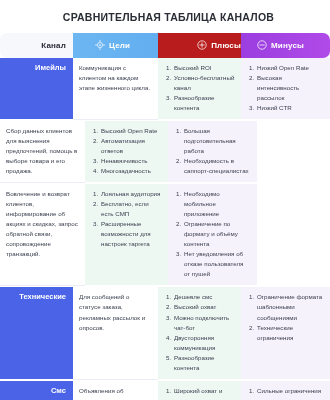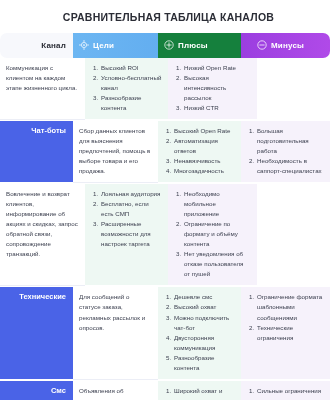--- a/index.html
+++ b/index.html
@@ -59,27 +59,28 @@
     border-bottom-left-radius: 7px;
     color: #2b2d36;
     font-size: 8px;
     font-weight: bold;
   }
   .head-goals {
     width: 85px;
     background: #63b3f5;
     background: linear-gradient(90deg,#6cb6f2 0%,#63aef0 100%);
     color: #ffffff;
-    padding-left: 6px;
+    padding-left: 22px;
   }
   .head-pros {
     width: 83px;
-    background: #15803d;
+    background: #b91c1c;
     color: #ffffff;
     padding-left: 6px;
+    justify-content: flex-end;
   }
   .head-cons {
     width: 89px;
     background: #a33ee0;
     background: linear-gradient(90deg,#9b3ee0 0%,#b04ae8 100%);
     color: #ffffff;
     padding-left: 16px;
     border-top-right-radius: 7px;
     border-bottom-right-radius: 7px;
   }
@@ -188,41 +189,41 @@
       <div class="head-cell head-cons">
         <svg class="head-icon" viewBox="0 0 20 20">
           <circle cx="10" cy="10" r="8.4" fill="none" stroke="#ffffff" stroke-width="1.5"></circle>
           <line x1="5.6" y1="10" x2="14.4" y2="10" stroke="#ffffff" stroke-width="1.5" stroke-linecap="round"></line>
         </svg>
         <span class="head-label">Минусы</span>
       </div>
     </div>
 
     <div class="row body-row">
+      <div class="cell cell-channel">Имейлы</div>
       <div class="cell cell-goals">
         <p class="goal-text">Коммуникация с клиентом на каждом этапе жизненного цикла.</p>
       </div>
       <div class="cell cell-pros">
         <ol class="items">
           <li>Высокий ROI</li>
           <li>Условно-бесплатный канал</li>
           <li>Разнообразие контента</li>
         </ol>
       </div>
       <div class="cell cell-cons">
         <ol class="items">
           <li>Низкий Open Rate</li>
           <li>Высокая интенсивность рассылок</li>
           <li>Низкий CTR</li>
         </ol>
       </div>
     </div>
 
     <div class="row body-row">
-      <div class="cell cell-channel">Чат-боты</div>
       <div class="cell cell-goals">
         <p class="goal-text">Сбор данных клиентов для выяснения предпочтений, помощь в выборе товара и его продажа.</p>
       </div>
       <div class="cell cell-pros">
         <ol class="items">
           <li>Высокий Open Rate</li>
           <li>Автоматизация ответов</li>
           <li>Ненавязчивость</li>
           <li>Многозадачность</li>
         </ol>

